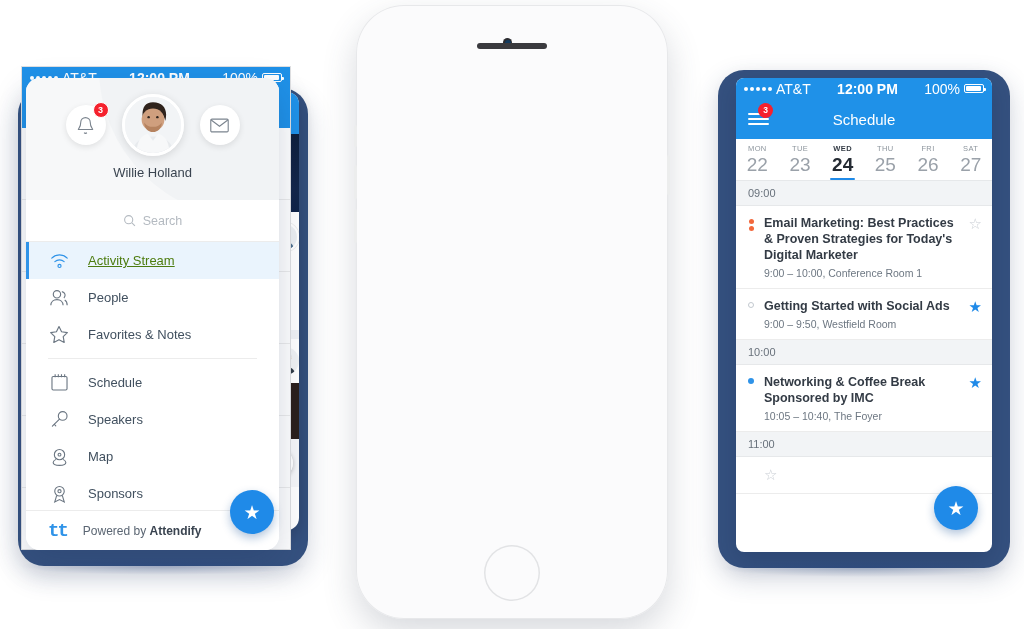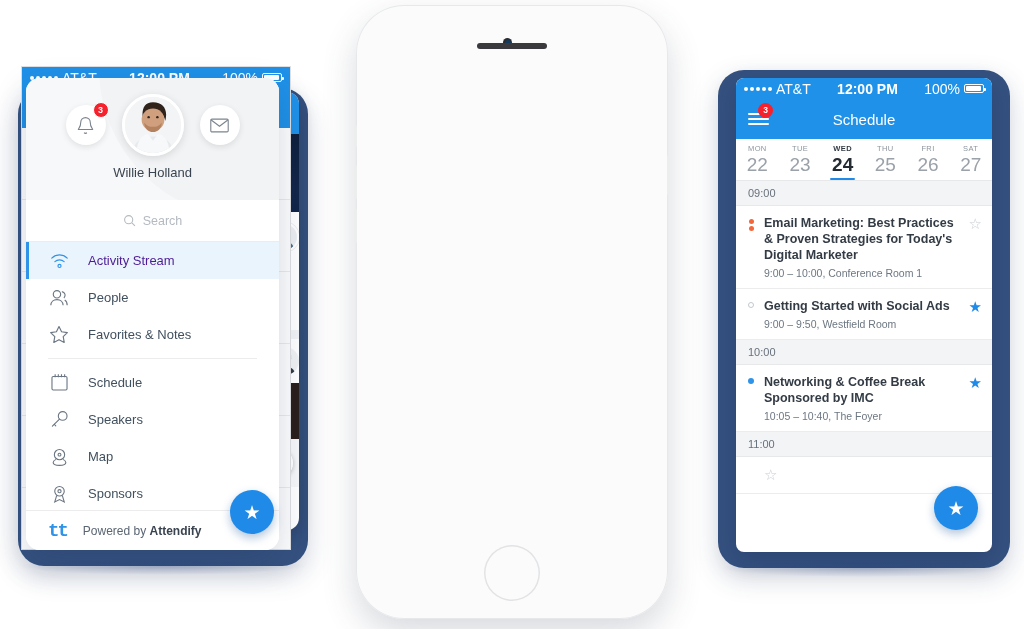--- a/index.html
+++ b/index.html
@@ -87,21 +87,21 @@
   #drawer .pname{ position:relative;text-align:center;font-size:13px;color:#3a4450;margin-top:9px;}
   #drawer .searchrow{
     height:42px;display:flex;align-items:center;justify-content:center;gap:7px;
     border-bottom:1px solid #ececec;background:#fff;
   }
   #drawer .searchrow .stext{ font-size:12.5px;color:#b4bac1; }
   .menu-item{
     display:flex;align-items:center;height:37px;padding-left:22px;gap:18px;
     font-size:13px;color:#41505f;
   }
-  .menu-item.active{ background:#eaf4fd; color:#4c1d95; border-left:3px solid #2f93e8; padding-left:19px;}
+  .menu-item.active{ background:#eaf4fd; color:#4d7c0f; border-left:3px solid #2f93e8; padding-left:19px;text-decoration:underline;}
   .menu-item .mi-ico{ width:22px;display:flex;justify-content:center;align-items:center;}
   .menu-divider{ height:1px;background:#ececec;margin:5px 22px;}
   #drawer .footer{
     position:absolute;bottom:0;left:0;right:0;height:40px;border-top:1px solid #ececec;
     display:flex;align-items:center;gap:16px;padding-left:22px;background:#fff;
   }
   #drawer .footer .tt{ color:#2f93e8;font-size:19px;font-weight:bold;letter-spacing:-2px;font-family:Liberation Mono, monospace;}
   #drawer .footer .ftxt{ font-size:12px;color:#5a6572;}
   #drawer .footer .ftxt b{ color:#3a4450; }
 

